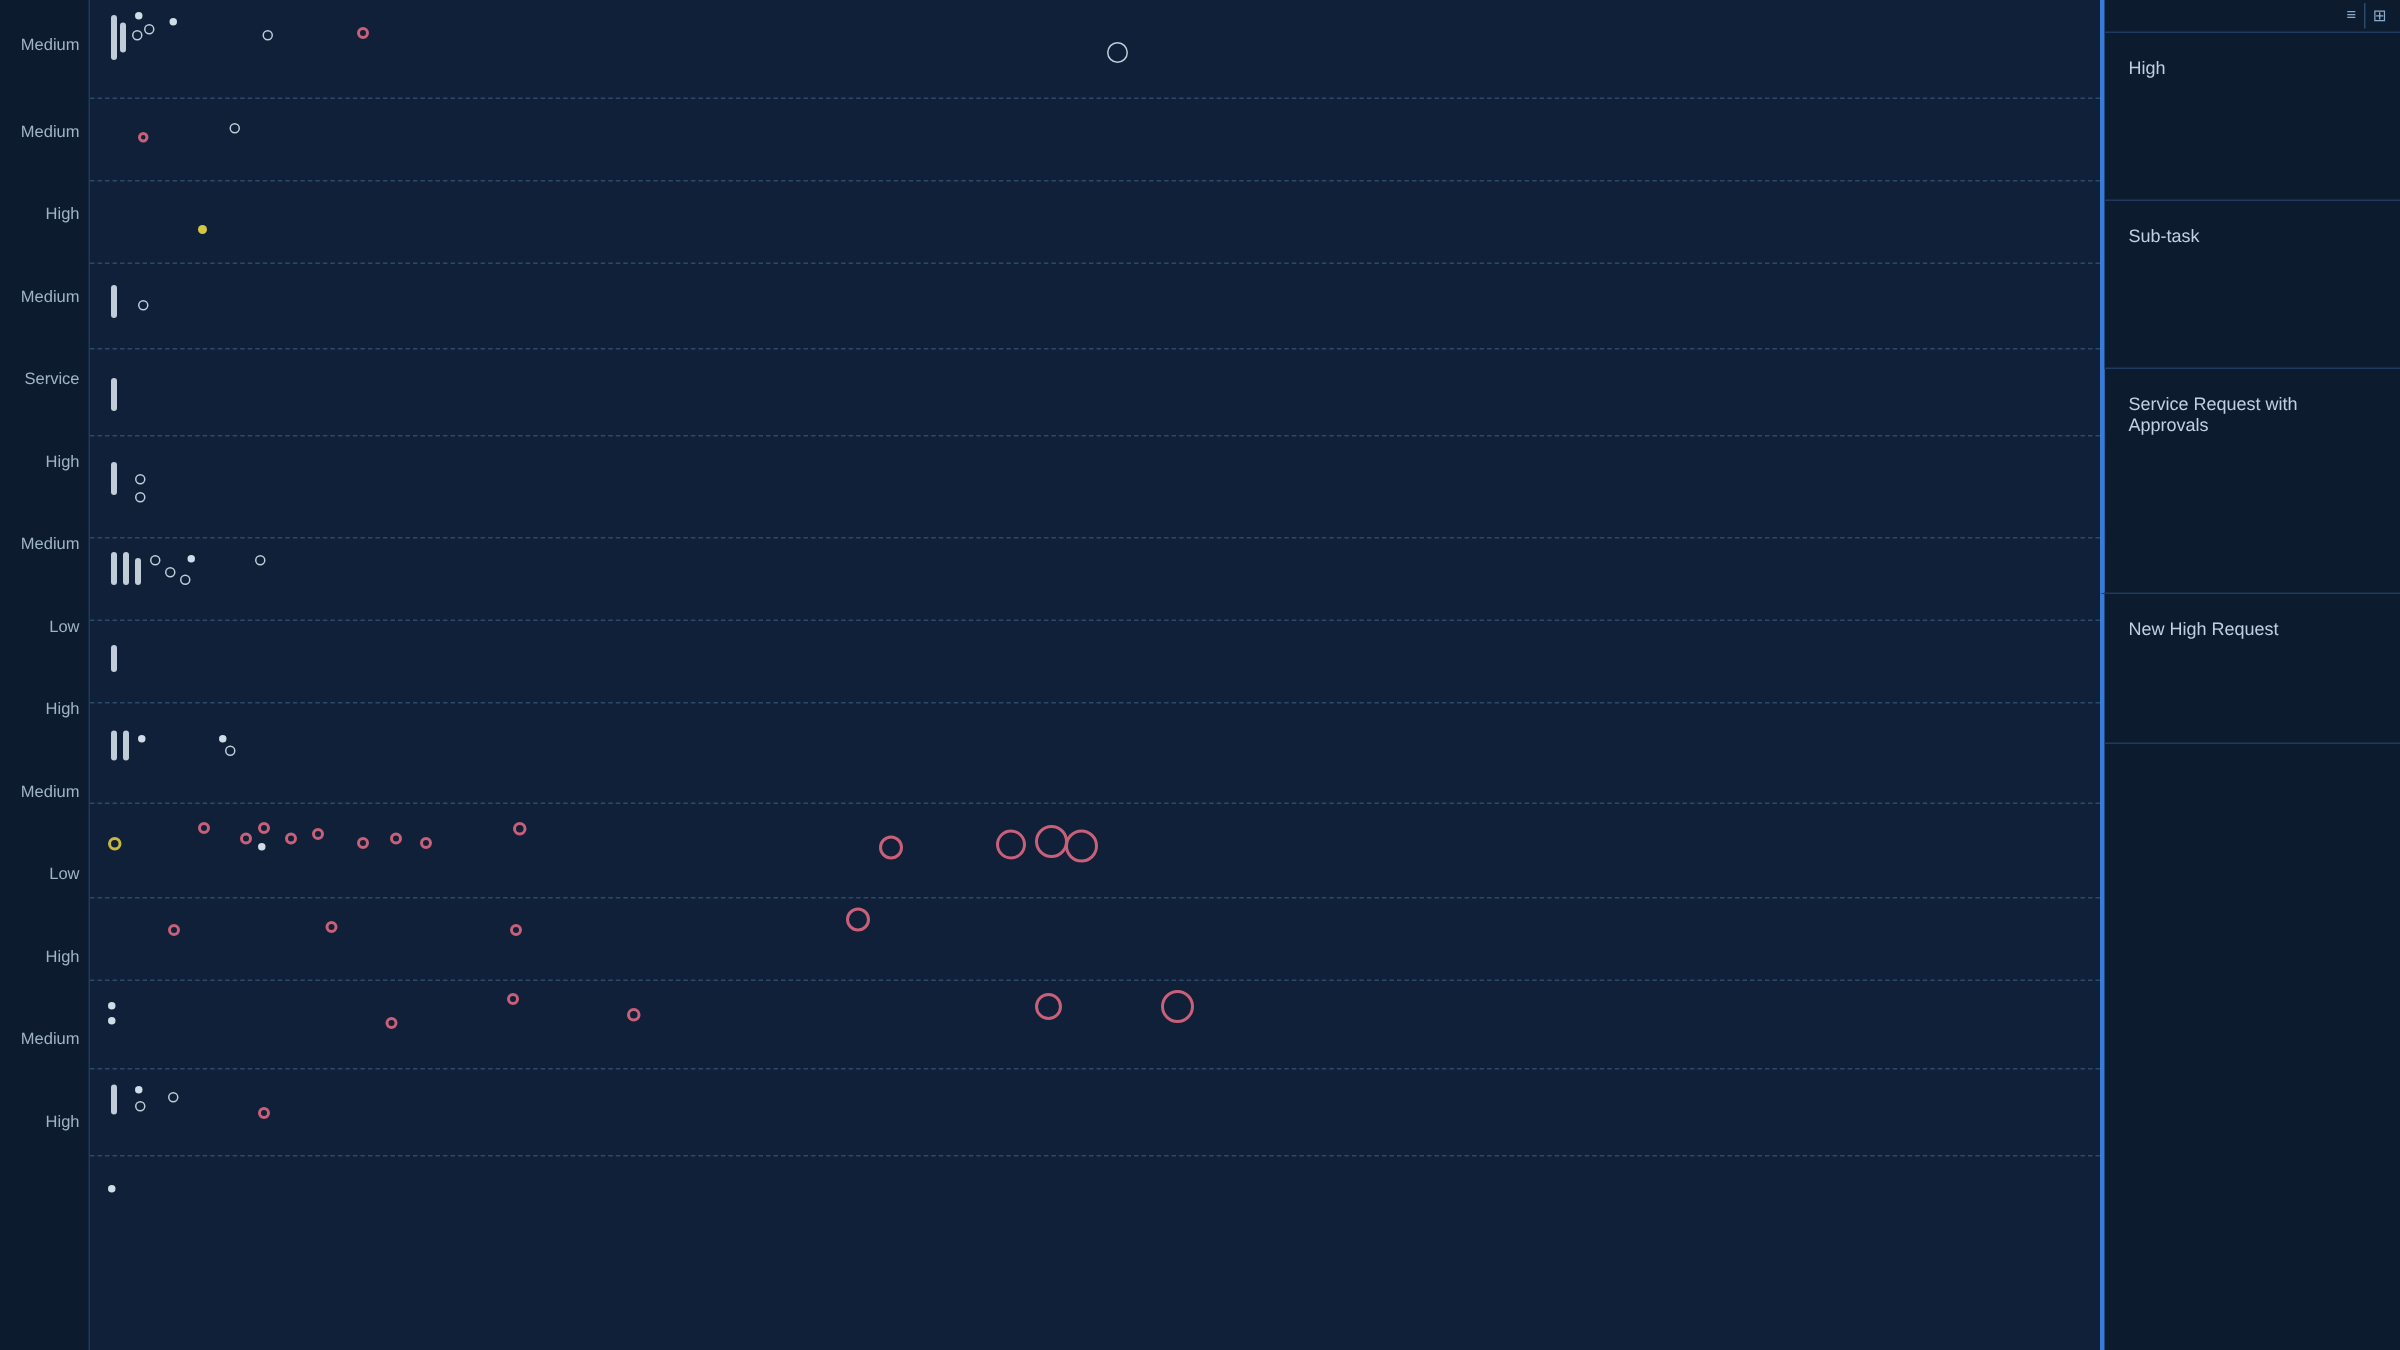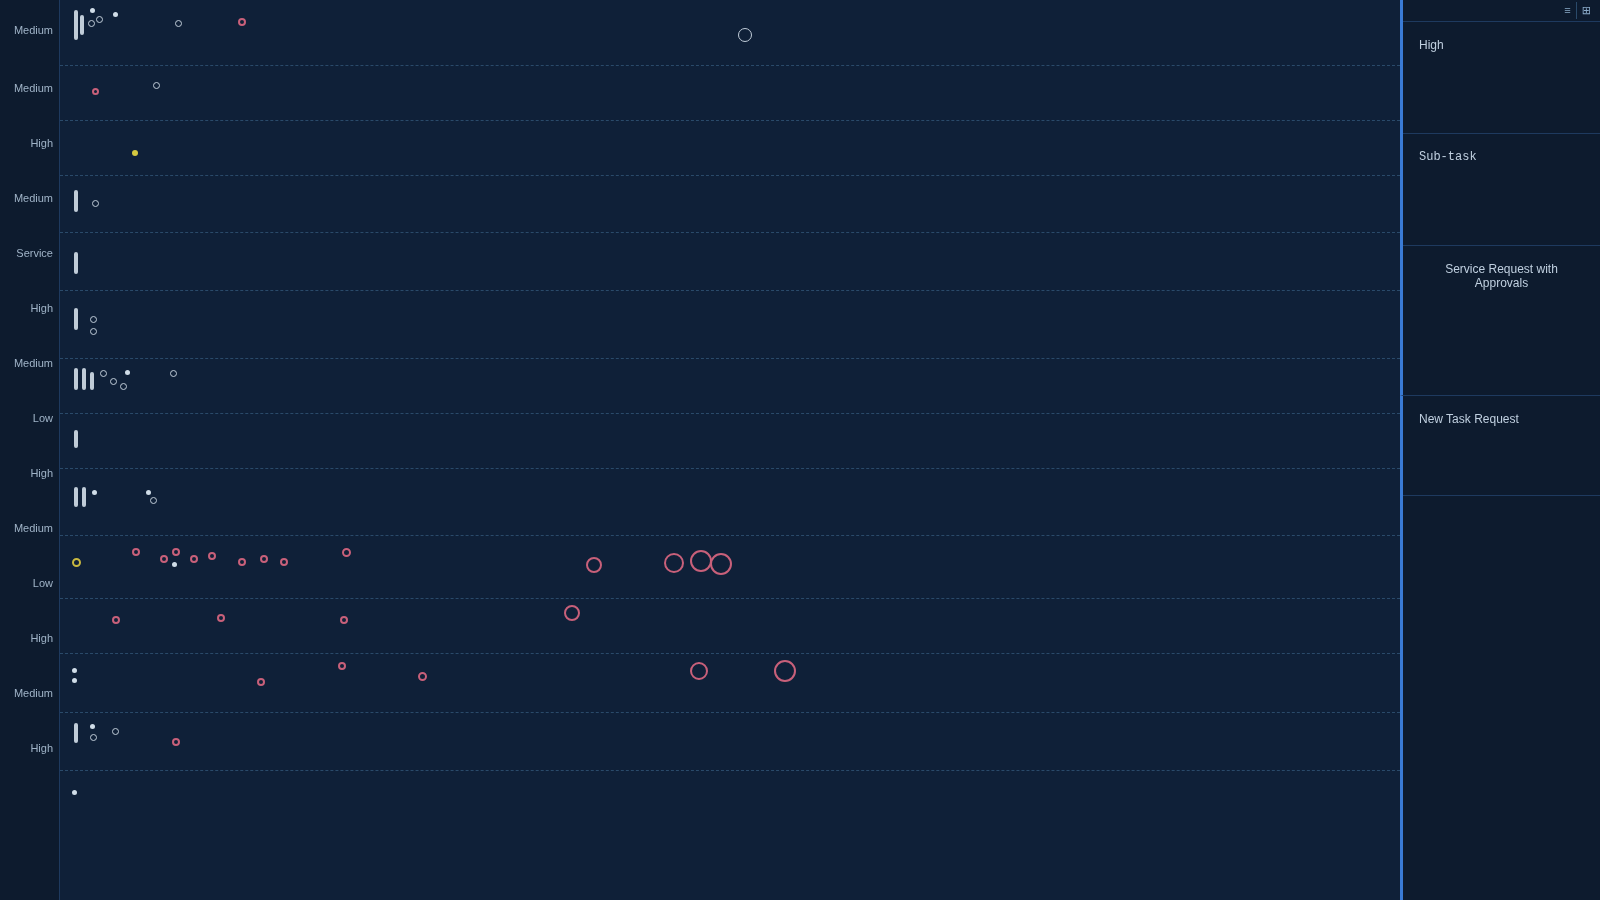--- a/index.html
+++ b/index.html
@@ -235,22 +235,22 @@
 <div class="right-panel">
 
   <div style="display:flex;justify-content:flex-end;padding:2px 4px;border-bottom:1px solid #1e3a5f;height:22px;position:relative;">
     <div class="ctrl-btn" style="font-size:11px;color:#8aaac8;">≡</div>
     <div class="ctrl-btn" style="border-right:none;font-size:11px;color:#8aaac8;">⊞</div>
   </div>
 
   <div class="right-panel-item" style="height:112px;align-items:flex-start;padding-top:16px;">
     <span>High</span>
   </div>
-  <div class="right-panel-item" style="height:112px;align-items:flex-start;padding-top:16px;font-family:Liberation Mono, monospace;">
+  <div class="right-panel-item" style="height:112px;align-items:flex-start;padding-top:16px;">
     <span>Sub-task</span>
   </div>
-  <div class="right-panel-item" style="height:150px;align-items:flex-start;padding-top:16px;border-left:3px solid #3a7bd5;margin-left:-3px;text-align:center;">
+  <div class="right-panel-item" style="height:150px;align-items:flex-start;padding-top:16px;border-left:3px solid #3a7bd5;margin-left:-3px;">
     <span>Service Request with Approvals</span>
   </div>
   <div class="right-panel-item" style="height:100px;align-items:flex-start;padding-top:16px;">
-    <span>New Task Request</span>
+    <span>New High Request</span>
   </div>
 </div>
 
 </body></html>

